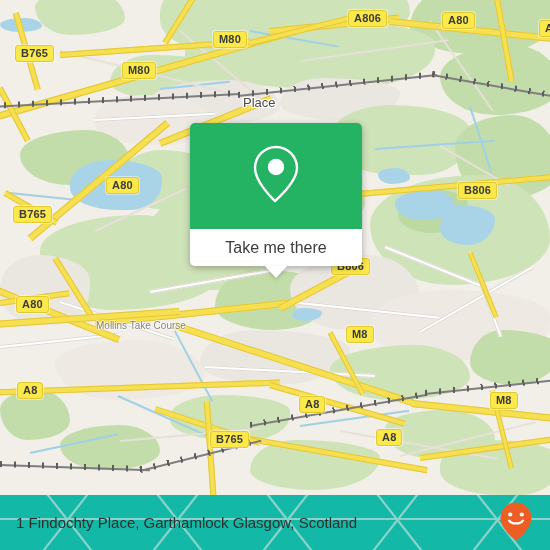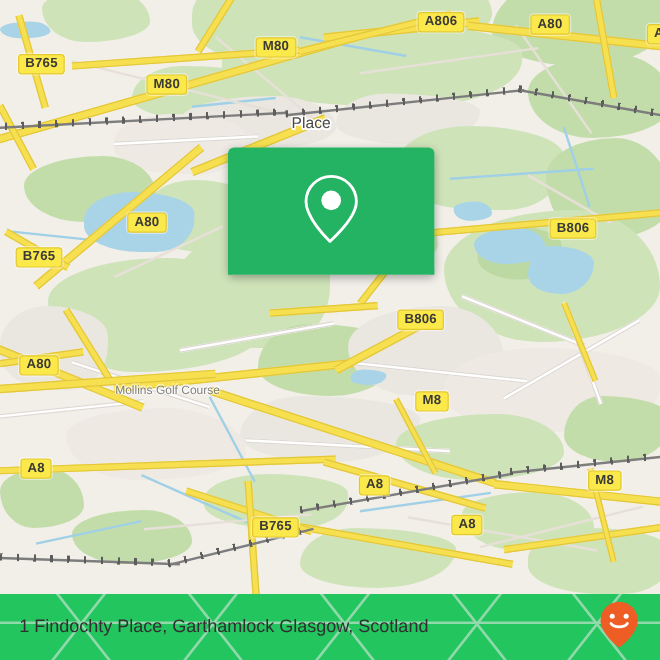--- a/index.html
+++ b/index.html
@@ -163,21 +163,21 @@
     color:#3b3b3b;
     padding-left:12px;
     font-family:"Liberation Sans", sans-serif;
   }
 
   
   #footer {
     position:absolute;
     left:0; top:495px;
     width:550px; height:55px;
-    background:#22c55e;
+    background:#14b8a6;
     display:flex;
     align-items:center;
     justify-content:space-between;
     overflow:hidden;
   }
   #footer-watermark {
     position:absolute; left:0; top:0; width:550px; height:55px;
     pointer-events:none;
     opacity:.55;
   }
@@ -353,21 +353,21 @@
       <div class="rail" style="left:425px;top:393px;width:130px;height:2px;transform:rotate(-6deg);"></div>
       <div class="rail-ticks" style="left:425px;top:390px;width:130px;transform:rotate(-6deg);"></div>
       <div class="rail" style="left:140px;top:470px;width:125px;height:2px;transform:rotate(-14deg);"></div>
       <div class="rail-ticks" style="left:140px;top:467px;width:125px;transform:rotate(-14deg);"></div>
       <div class="rail" style="left:0px;top:464px;width:150px;height:2px;transform:rotate(2deg);"></div>
       <div class="rail-ticks" style="left:0px;top:461px;width:150px;transform:rotate(2deg);"></div>
     </div>
 
     <div class="layer">
       <div class="place-label" style="left:243px;top:95px;">Place</div>
-      <div class="poi-label" style="left:96px;top:320px;">Mollins Golf Course</div>
+      <div class="poi-label" style="left:96px;top:320px;">Mollins Take Course</div>
     </div>
 
     <div class="layer">
       <div class="shield" style="left:327px;top:10px;">A806</div>
       <div class="shield" style="left:421px;top:12px;">A80</div>
       <div class="shield" style="left:518px;top:20px;">A752</div>
       <div class="shield" style="left:192px;top:31px;">M80</div>
       <div class="shield" style="left:101px;top:62px;">M80</div>
       <div class="shield" style="left:-6px;top:45px;">B765</div>
       <div class="shield" style="left:85px;top:177px;">A80</div>
@@ -385,20 +385,24 @@
 
     <div id="popup">
       <div id="popup-green">
         <span>
           <svg width="52" height="64" viewBox="0 0 52 64" aria-hidden="true">
             <path d="M26 5 C14.4 5 5 14.4 5 26 c0 13.5 17.2 30.5 20 33.2 c2.8 -2.7 22 -19.7 22 -33.2 C47 14.4 37.6 5 26 5 Z" fill="none" stroke="#ffffff" stroke-width="2.4" stroke-linejoin="round"></path>
             <circle cx="26" cy="25" r="8.2" fill="#ffffff"></circle>
           </svg>
         </span>
       </div>
+      <div id="popup-white">
+        <span id="popup-label">Take me there</span>
+        <div id="popup-tail"></div>
+      </div>
     </div>
 
 
   </div>
 
   <div id="footer">
     <svg id="footer-watermark" viewBox="0 0 550 55" preserveAspectRatio="none" aria-hidden="true">
       <g stroke="#eceaea" stroke-width="2.2" fill="none">
         <path d="M40 -10 L95 60"></path>
           <path d="M95 -10 L40 60"></path>

